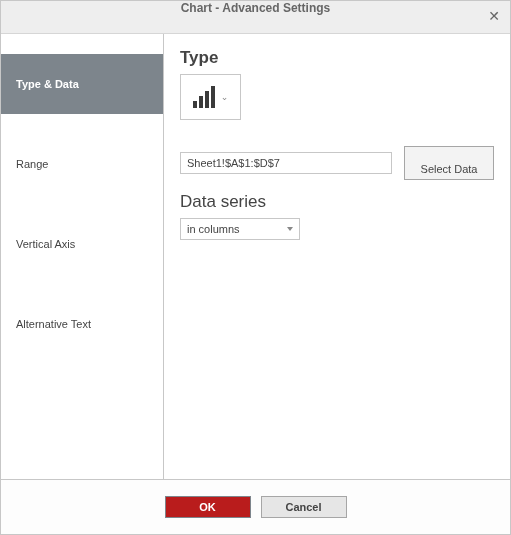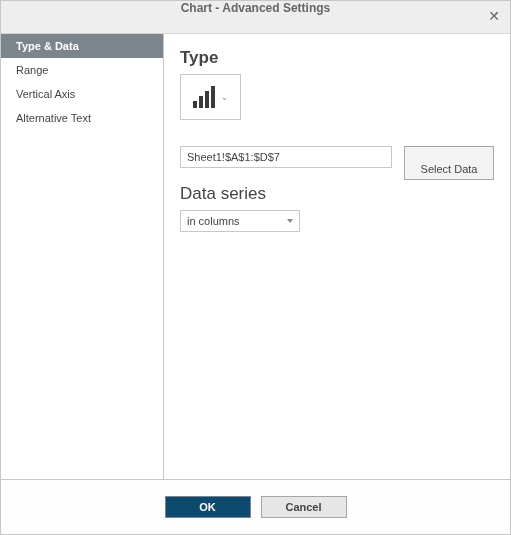--- a/index.html
+++ b/index.html
@@ -46,24 +46,25 @@
     display: flex;
     min-height: 0;
   }
   .sidebar {
     width: 163px;
     border-right: 1px solid #c7c7c7;
     display: flex;
     flex-direction: column;
   }
   .sidebar-item {
-    padding: 6px 15px;
-    color: #444;
-    font-size: 11px;
-    cursor: pointer;
+    padding: 24px 15px;
+    color: #444;
+    font-size: 11px;
+    cursor: pointer;
+    margin-top: 20px;
   }
   .sidebar-item.active {
     background: #7d858c;
     color: #fff;
     font-weight: bold;
   }
   .content {
     flex: 1;
     padding: 14px 16px;
     color: #444;
@@ -96,21 +97,22 @@
     background: #3a3a3a;
   }
   .type-picker .chev {
     color: #888;
     font-size: 9px;
     margin-left: 6px;
   }
   .row {
     display: flex;
     gap: 12px;
-    margin-bottom: 4px;
+    align-items: center;
+    margin-bottom: 12px;
   }
   .text-input {
     flex: 1;
     height: 22px;
     border: 1px solid #c7c7c7;
     padding: 0 6px;
     font-size: 11px;
     color: #444;
     background: #fff;
     outline: none;
@@ -159,21 +161,21 @@
   }
   .footer .fbtn {
     width: 86px;
     height: 22px;
     font-size: 11px;
     font-weight: bold;
     border: 1px solid #a6a6a6;
     cursor: pointer;
   }
   .footer .ok {
-    background: #0c4a6e;
+    background: #b91c1c;
     color: #fff;
     border-color: #7d858c;
   }
   .footer .cancel {
     background: #e6e6e6;
     color: #444;
   }
 </style>
 </head>
 <body>

